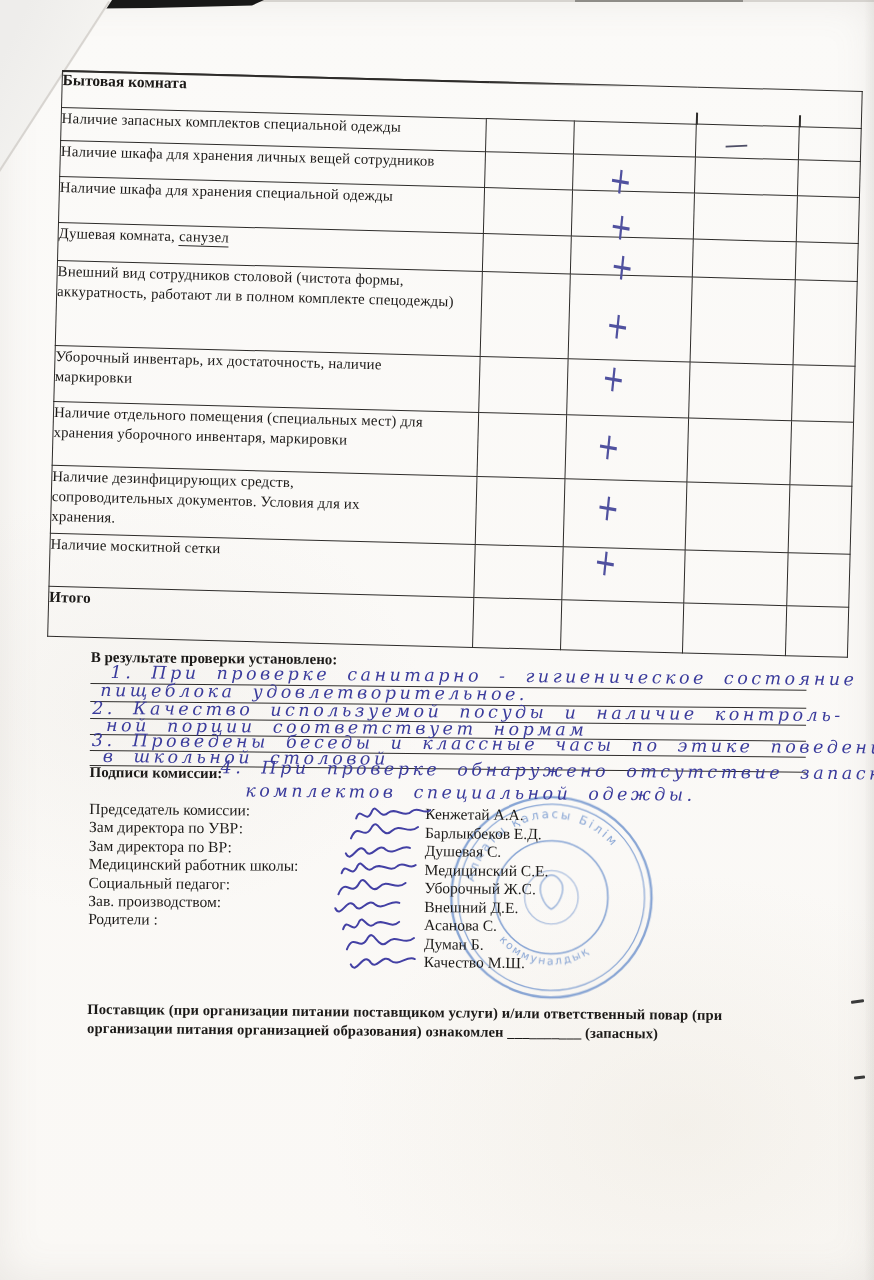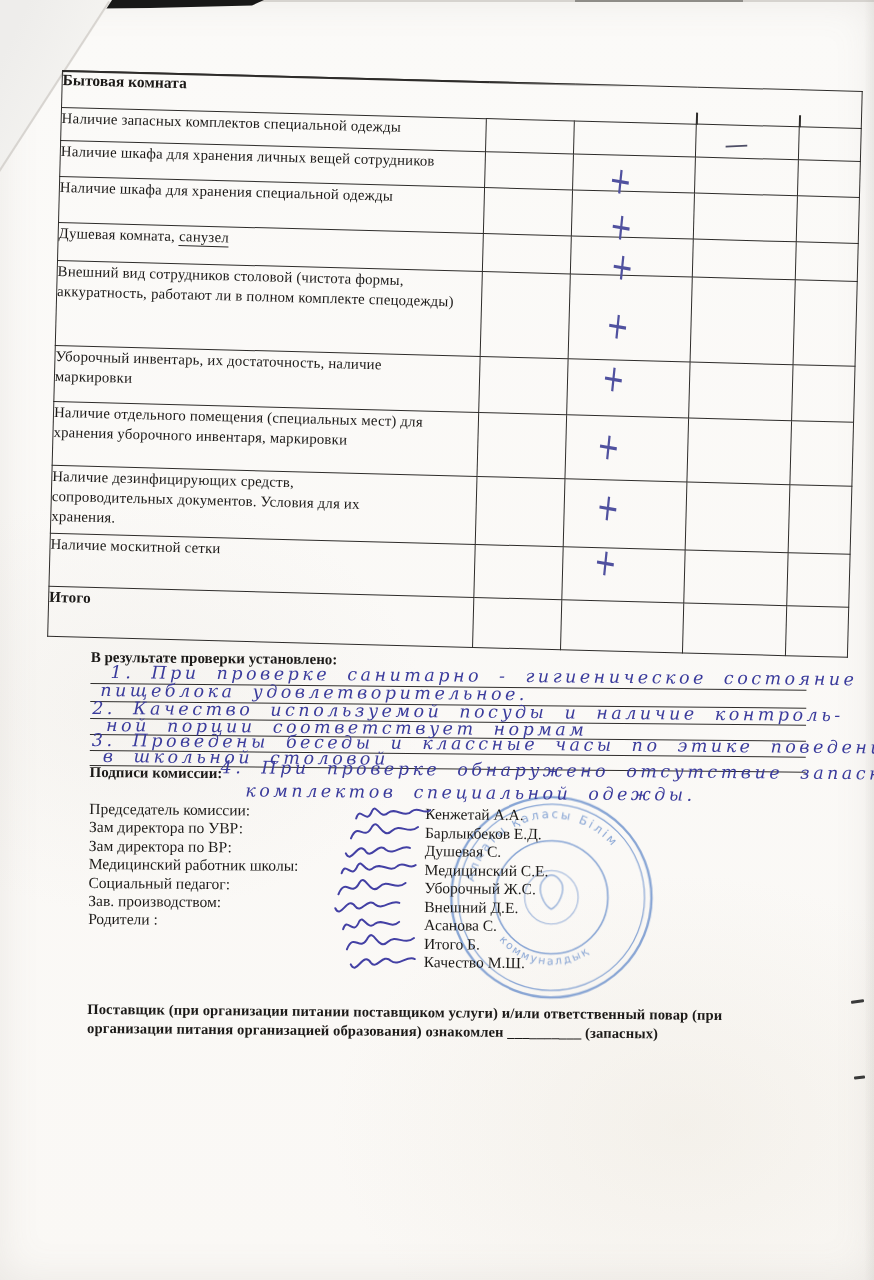--- a/index.html
+++ b/index.html
@@ -261,21 +261,21 @@
     </div>
 
     <div class="names">
       <div>Кенжетай А.А.</div>
       <div>Барлыкбеков Е.Д.</div>
       <div>Душевая С.</div>
       <div>Медицинский С.Е.</div>
       <div>Уборочный Ж.С.</div>
       <div>Внешний Д.Е.</div>
       <div>Асанова С.</div>
-      <div>Итого Б.</div>
+      <div>Думан Б.</div>
       <div>Качество М.Ш.</div>
     </div>
 
     <svg class="squiggle" style="left:362px;top:797px;" width="82" height="26">
         <path d="M2 18 C6 4 12 26 18 10 C22 2 26 20 34 12 C42 6 50 18 58 10 C64 5 70 14 76 9" fill="none" stroke="#4340a4" stroke-width="2" stroke-linecap="round"></path>
       </svg>
     <svg class="squiggle" style="left:356px;top:815px;" width="82" height="26">
         <path d="M3 20 C10 2 16 24 24 8 C30 -2 34 22 44 12 C52 4 60 16 70 8" fill="none" stroke="#4340a4" stroke-width="2" stroke-linecap="round"></path>
       </svg>
     <svg class="squiggle" style="left:352px;top:834px;" width="82" height="26">

